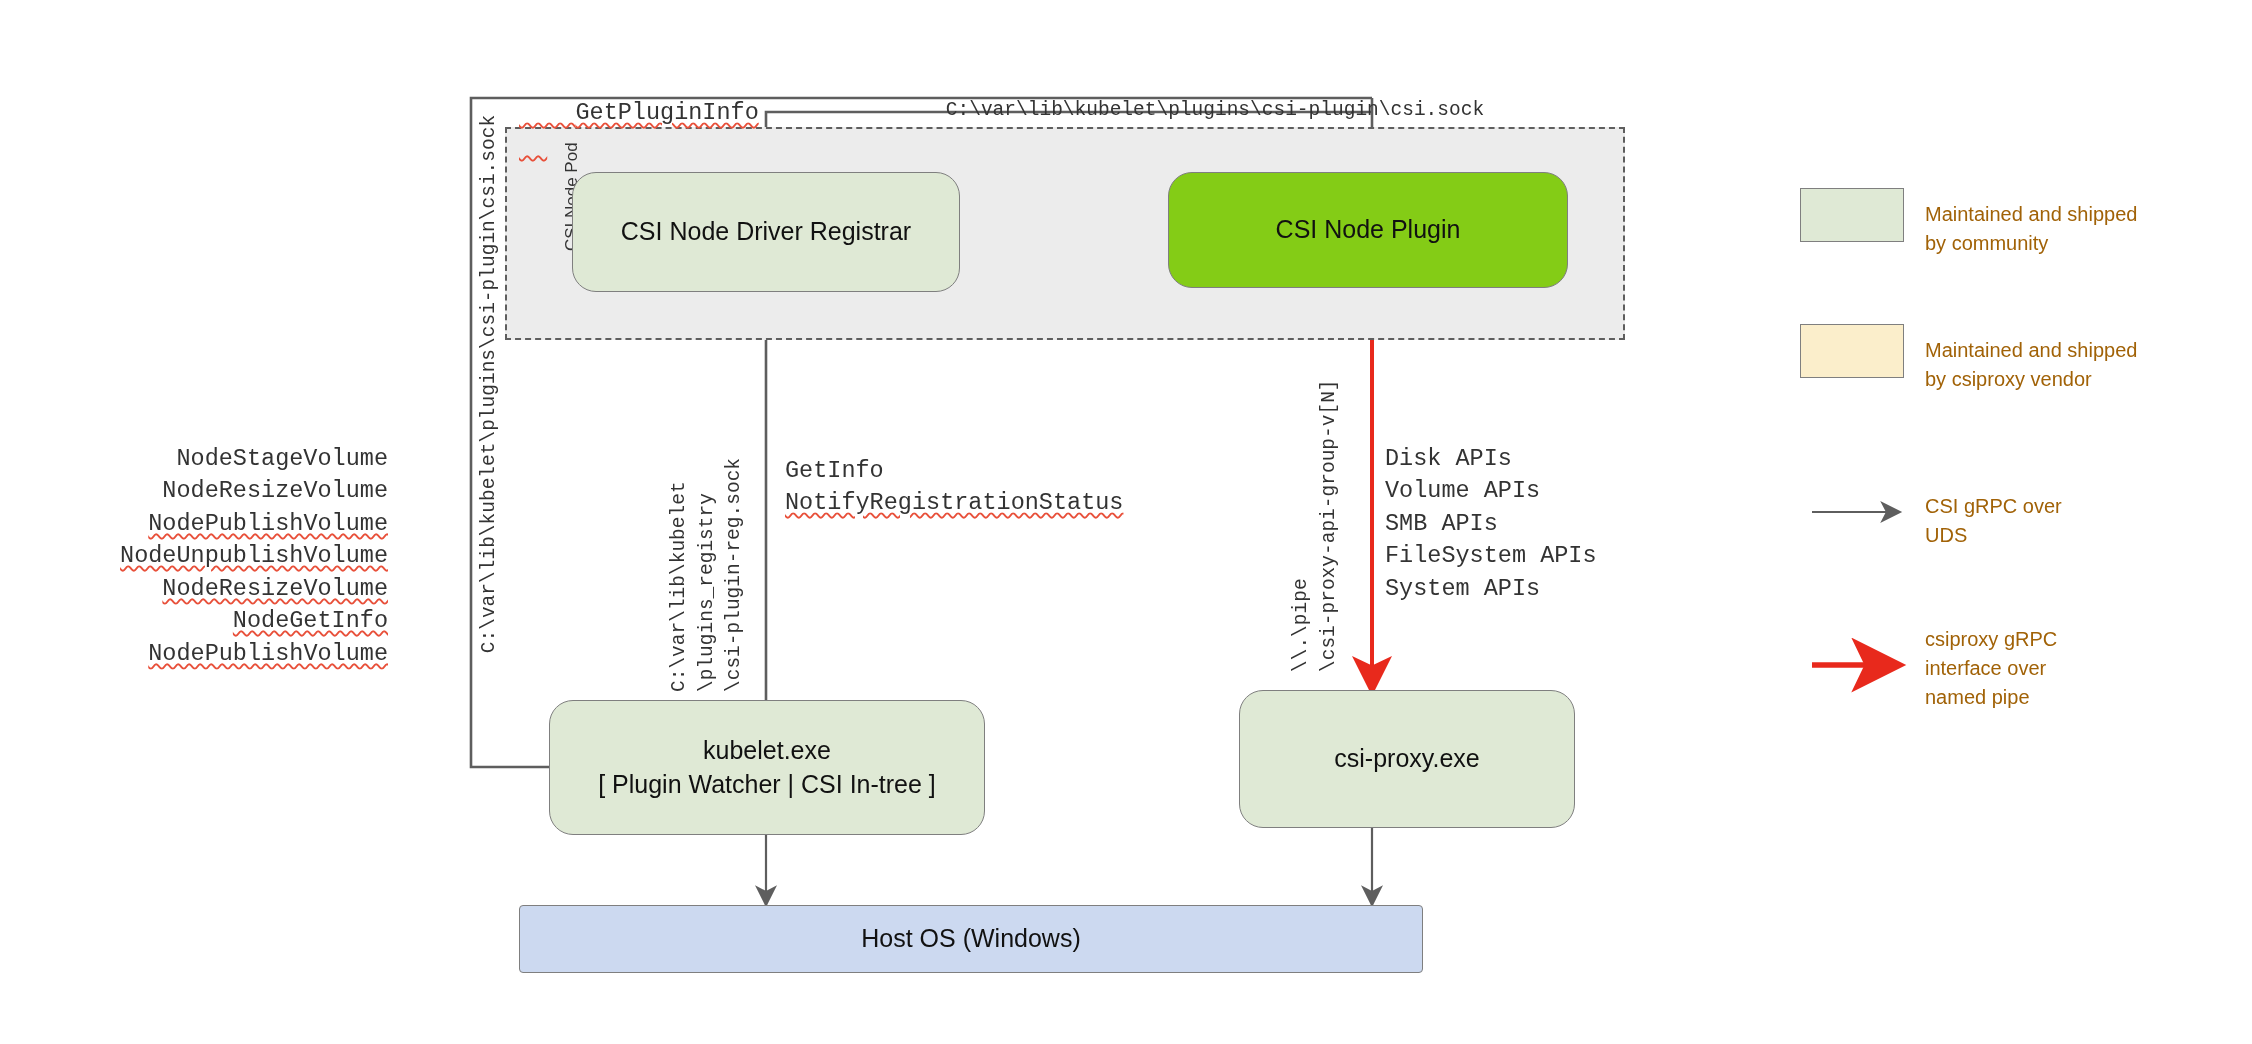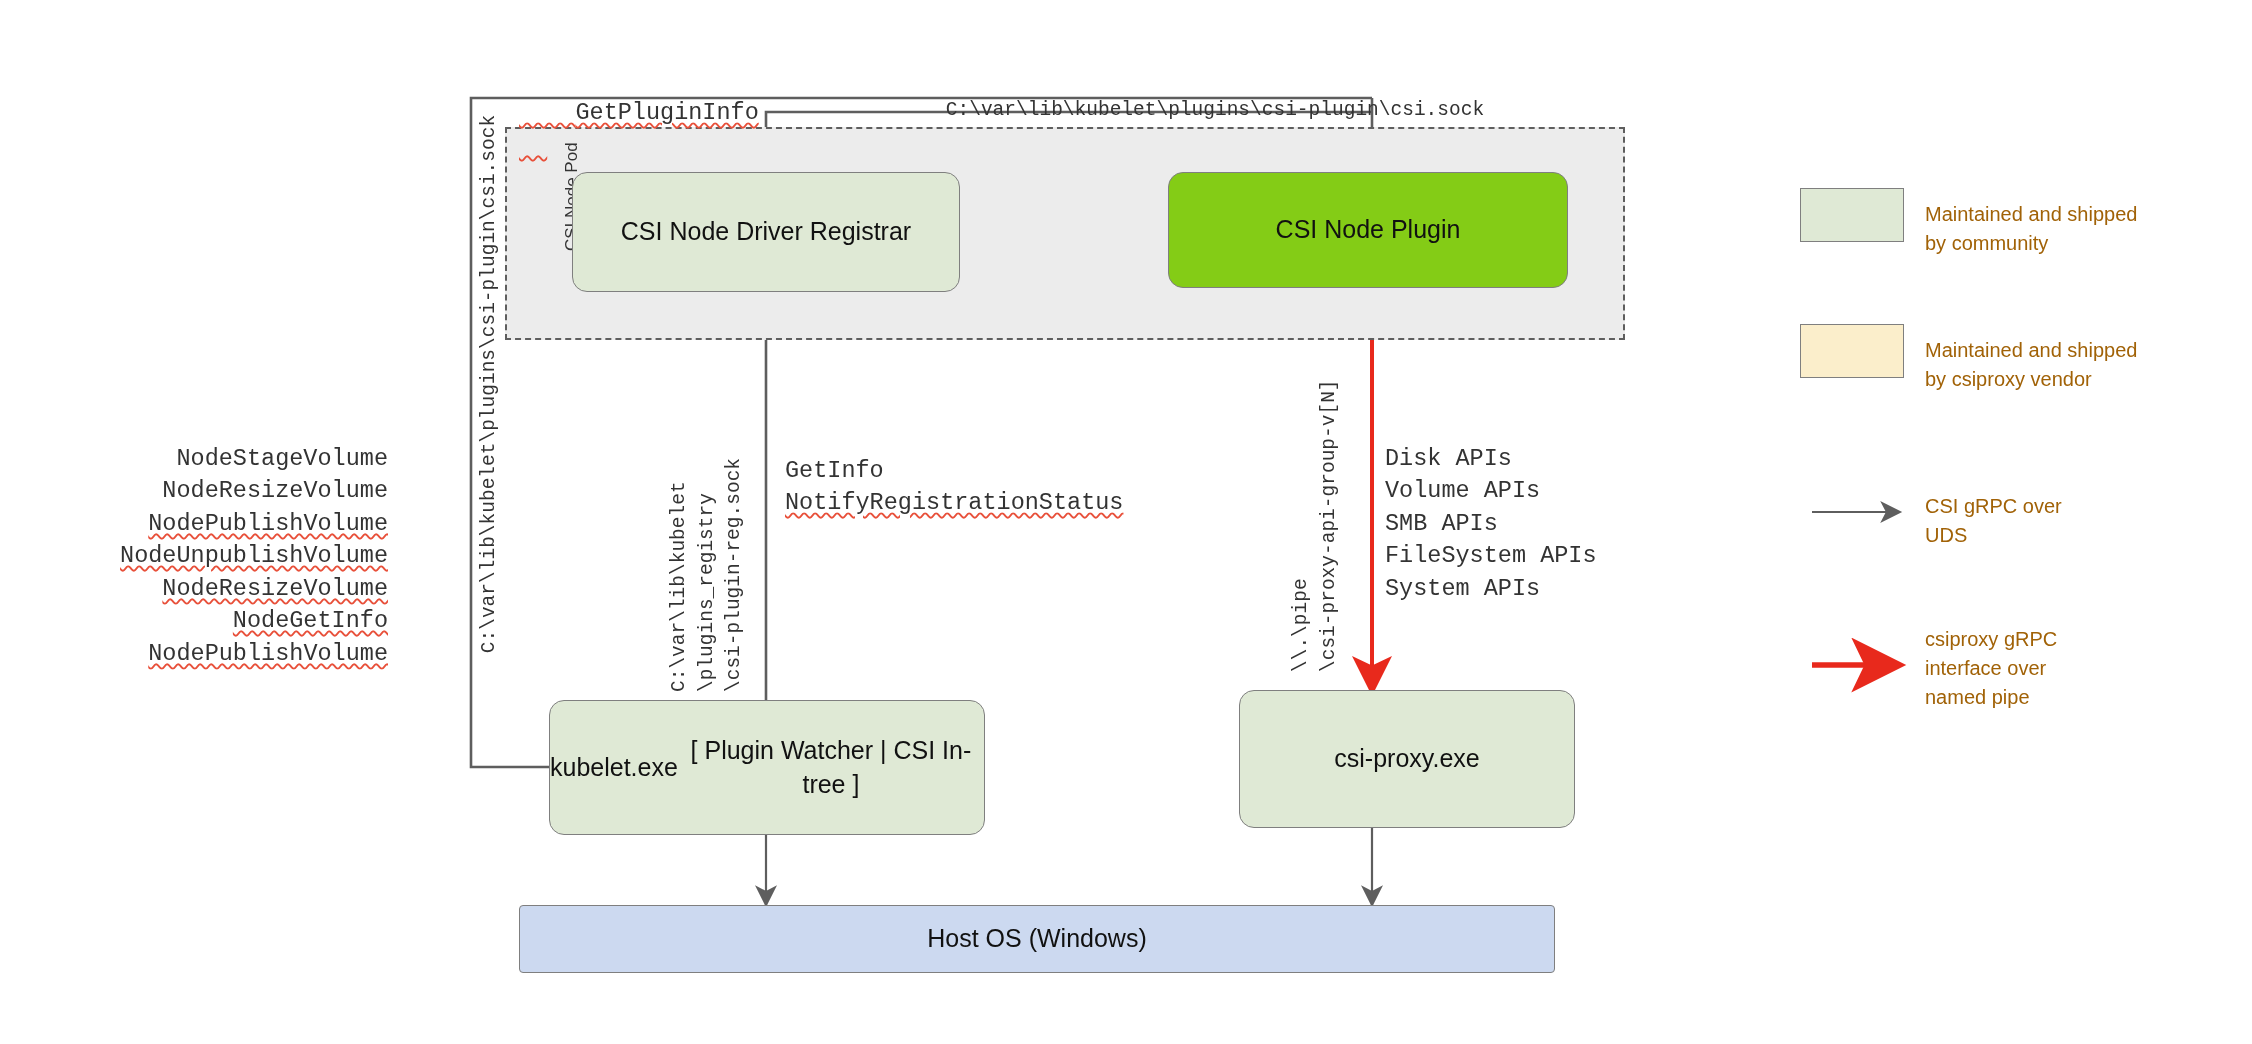--- a/index.html
+++ b/index.html
@@ -4,21 +4,21 @@
 <style>
   html,body{margin:0;padding:0;background:#ffffff;}
   body{width:2252px;height:1044px;font-family:"Liberation Sans",sans-serif;overflow:hidden;}
   #stage{position:relative;width:2252px;height:1044px;}
   .abs{position:absolute;}
 
   
   .node-box{
     position:absolute;
     border:1.6px solid #7f7f7f;
-    border-radius:15px;
+    border-radius:24px;
     box-sizing:border-box;
     display:flex;align-items:center;justify-content:center;
     text-align:center;
     color:#111;
     line-height:1.35;
   }
   .green{background:#dfe9d5;}
   .yellow{background:#84cc16;}
   .blue{background:#ccd9f0;border-radius:4px;}
 
@@ -98,30 +98,30 @@
   </div>
 
   <div class="node-box green" style="left:572px;top:172px;width:388px;height:120px;">
     <span class="box-title">CSI Node Driver Registrar</span>
   </div>
 
   <div class="node-box yellow" style="left:1168px;top:172px;width:400px;height:116px;">
     <span class="box-title">CSI Node Plugin</span>
   </div>
 
-  <div class="node-box green" style="left:549px;top:700px;width:436px;height:135px;flex-direction:row;">
+  <div class="node-box green" style="left:549px;top:700px;width:436px;height:135px;flex-direction:column;">
     <span class="box-title">kubelet.exe</span>
     <span class="box-sub">[ Plugin Watcher | CSI In-tree ]</span>
   </div>
 
   <div class="node-box green" style="left:1203px;top:690px;width:336px;height:138px;margin-left:36px;">
     <span class="box-title">csi-proxy.exe</span>
   </div>
 
-  <div class="node-box blue" style="left:519px;top:905px;width:1036px;height:68px;">
+  <div class="node-box blue" style="left:519px;top:905px;width:904px;height:68px;">
     <span class="box-title">Host OS (Windows)</span>
   </div>
 
   <div class="abs mono sq" style="left:519px;top:65px;">
     <span>GetPluginInfo</span>
   </div>
 
   <div class="abs mono-sm" style="left:899px;top:69px;">
     <span>C:\var\lib\kubelet\plugins\csi-plugin\csi.sock</span>
   </div>

